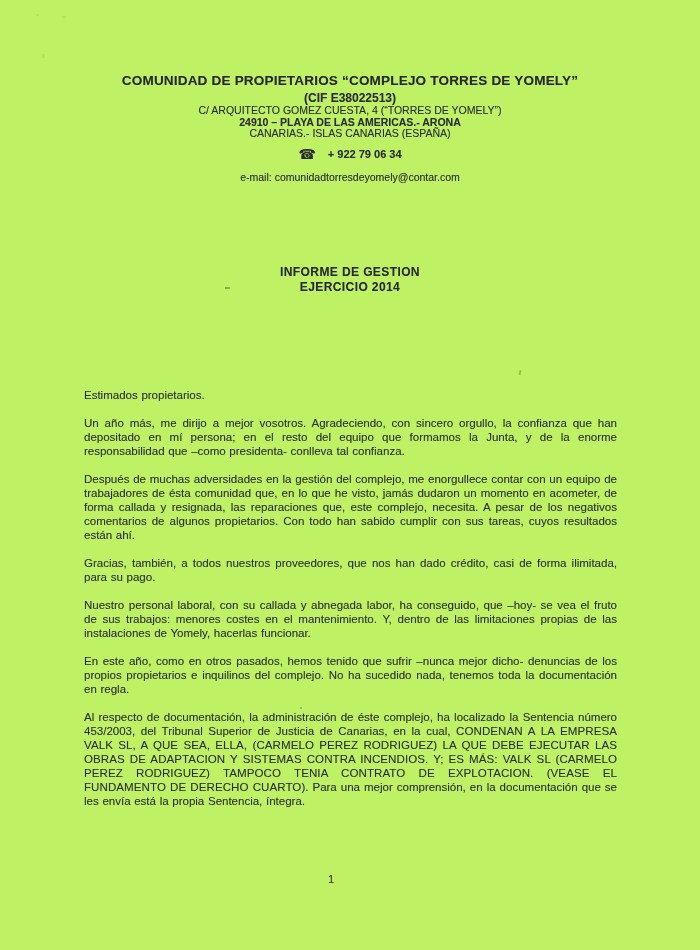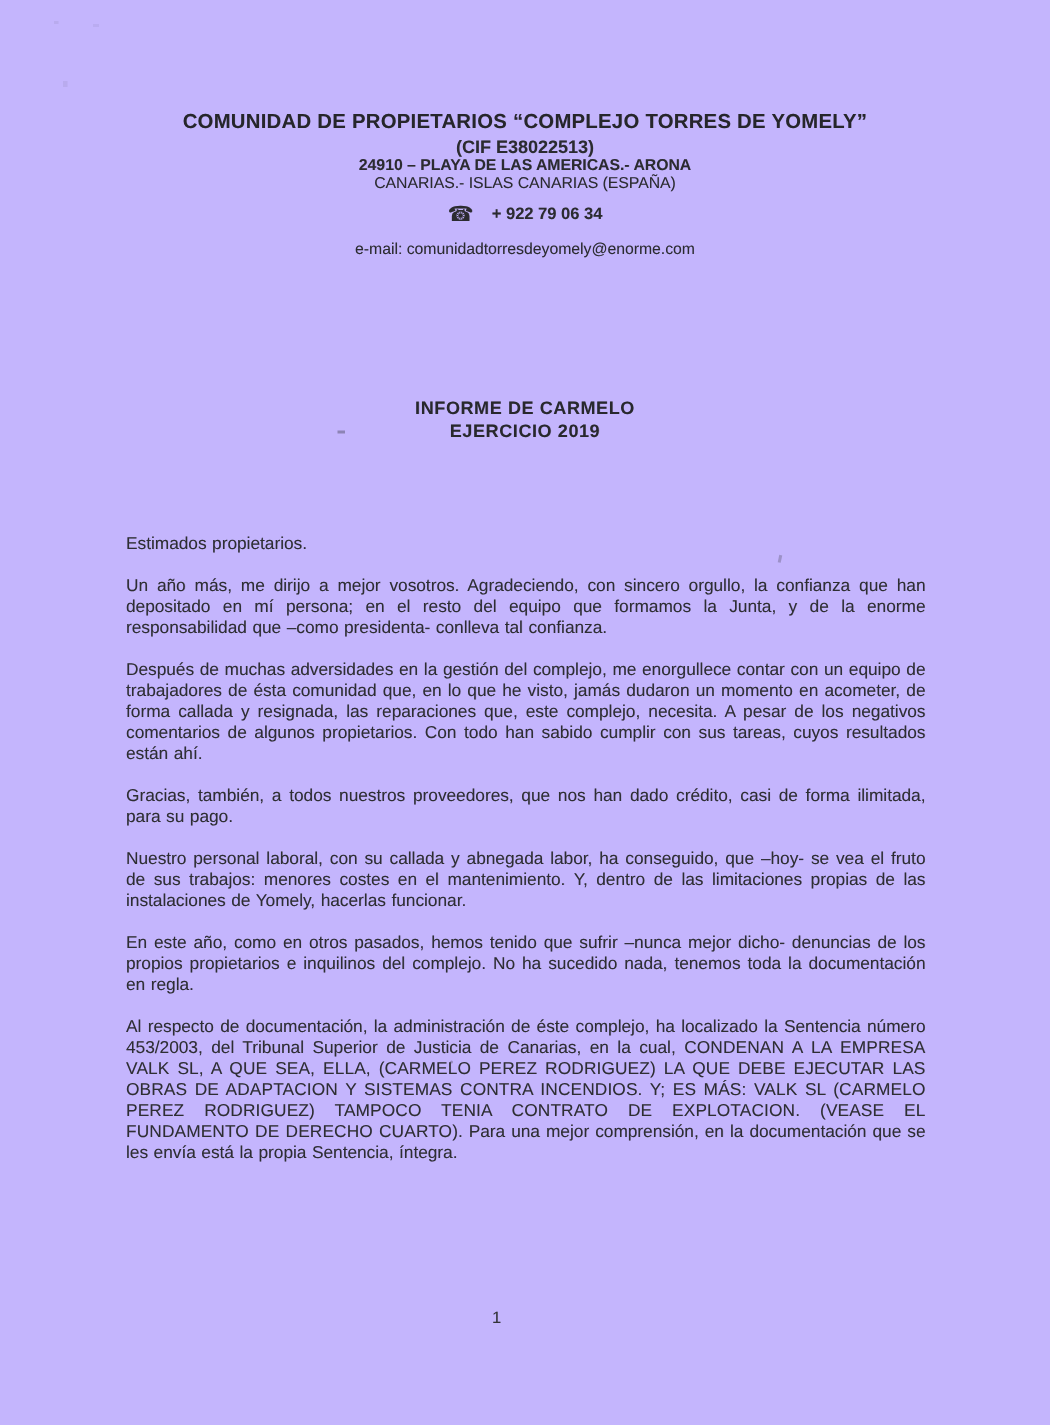--- a/index.html
+++ b/index.html
@@ -4,21 +4,21 @@
 <style>
   html, body {
     margin: 0;
     padding: 0;
     background: #ffffff;
   }
   .page {
     position: relative;
     width: 700px;
     height: 950px;
-    background: #c4b5fd;
+    background: #bef264;
     font-family: "Liberation Sans", "DejaVu Sans", sans-serif;
     color: #2e2e33;
     overflow: hidden;
     text-shadow: 0.2px 0.2px 0.35px rgba(45,45,50,0.28);
   }
 
   
   .letterhead {
     position: absolute;
     top: 73px;
@@ -81,20 +81,21 @@
     font-size: 11.5px;
     line-height: 14px;
     text-align: justify;
     word-spacing: 0.5px;
   }
   .body-text p {
     margin: 0 0 14px 0;
   }
   .body-text p.salutation {
     text-align: left;
+    margin-top: 32px;
   }
   .bold-run {
     font-weight: normal;
     letter-spacing: 0.1px;
   }
 
   
   .page-number {
     position: absolute;
     top: 873px;
@@ -125,34 +126,35 @@
   <div class="artifact spk1"></div>
   <div class="artifact spk2"></div>
   <div class="artifact spk3"></div>
   <div class="artifact dash"></div>
   <div class="artifact tick"></div>
   <div class="artifact dot"></div>
 
   <header class="letterhead">
     <div class="org">COMUNIDAD DE PROPIETARIOS “COMPLEJO TORRES DE YOMELY”</div>
     <div class="cif">(CIF E38022513)</div>
+    <div class="addr">C/ ARQUITECTO GOMEZ CUESTA, 4 (“TORRES DE YOMELY”)</div>
     <div class="addr bold">24910 – PLAYA DE LAS AMERICAS.- ARONA</div>
     <div class="addr">CANARIAS.- ISLAS CANARIAS (ESPAÑA)</div>
     <div class="phone-line">
       <span class="phone-icon">☎</span><span>+ 922 79 06 34</span>
     </div>
     <div class="email-line">
       <span>e-mail:</span>
-      <span>comunidadtorresdeyomely@enorme.com</span>
+      <span>comunidadtorresdeyomely@contar.com</span>
     </div>
   </header>
 
   <div class="title-block">
-    <div>INFORME DE CARMELO</div>
-    <div>EJERCICIO 2019</div>
+    <div>INFORME DE GESTION</div>
+    <div>EJERCICIO 2014</div>
   </div>
 
   <div class="body-text">
     <p class="salutation">Estimados propietarios.</p>
     <p>Un año más, me dirijo a mejor vosotros. Agradeciendo, con sincero orgullo, la confianza que han depositado en mí persona; en el resto del equipo que formamos la Junta, y de la enorme responsabilidad que –como presidenta- conlleva tal confianza.</p>
     <p>Después de muchas adversidades en la gestión del complejo, me enorgullece contar con un equipo de trabajadores de ésta comunidad que, en lo que he visto, jamás dudaron un momento en acometer, de forma callada y resignada, las reparaciones que, este complejo, necesita. A pesar de los negativos comentarios de algunos propietarios. Con todo han sabido cumplir con sus tareas, cuyos resultados están ahí.</p>
     <p>Gracias, también, a todos nuestros proveedores, que nos han dado crédito, casi de forma ilimitada, para su pago.</p>
     <p>Nuestro personal laboral, con su callada y abnegada labor, ha conseguido, que –hoy- se vea el fruto de sus trabajos: menores costes en el mantenimiento. Y, dentro de las limitaciones propias de las instalaciones de Yomely, hacerlas funcionar.</p>
     <p>En este año, como en otros pasados, hemos tenido que sufrir –nunca mejor dicho- denuncias de los propios propietarios e inquilinos del complejo. No ha sucedido nada, tenemos toda la documentación en regla.</p>
     <p><span>Al respecto de documentación, la administración de éste complejo, ha localizado la Sentencia número 453/2003, del Tribunal Superior de Justicia de Canarias, en la cual, </span><span class="bold-run">CONDENAN A LA EMPRESA VALK SL, A QUE SEA, ELLA, (CARMELO PEREZ RODRIGUEZ) LA QUE DEBE EJECUTAR LAS OBRAS DE ADAPTACION Y SISTEMAS CONTRA INCENDIOS. Y; ES MÁS: VALK SL (CARMELO PEREZ RODRIGUEZ) TAMPOCO TENIA CONTRATO DE EXPLOTACION. (VEASE EL FUNDAMENTO DE DERECHO CUARTO</span><span>). Para una mejor comprensión, en la documentación que se les envía está la propia Sentencia, íntegra.</span></p>

